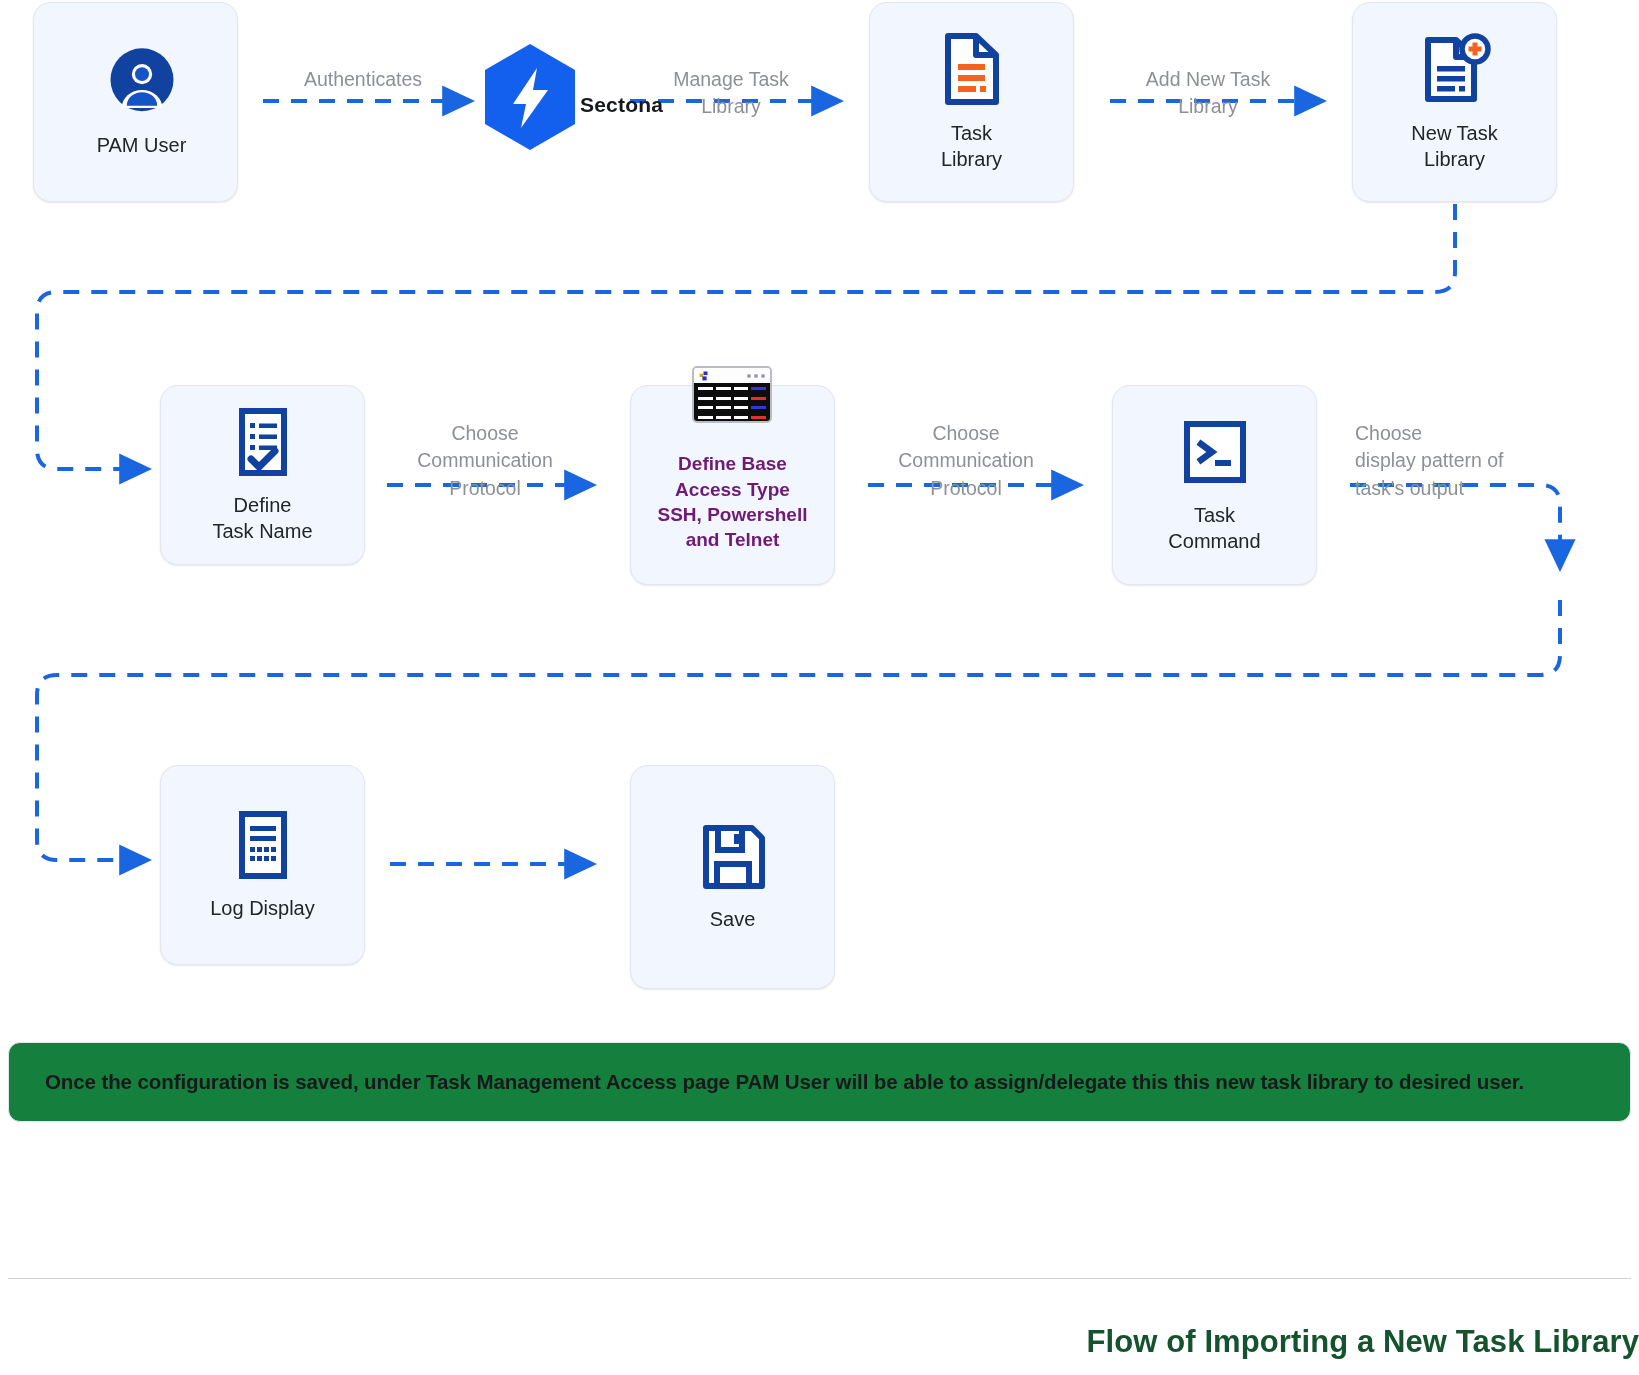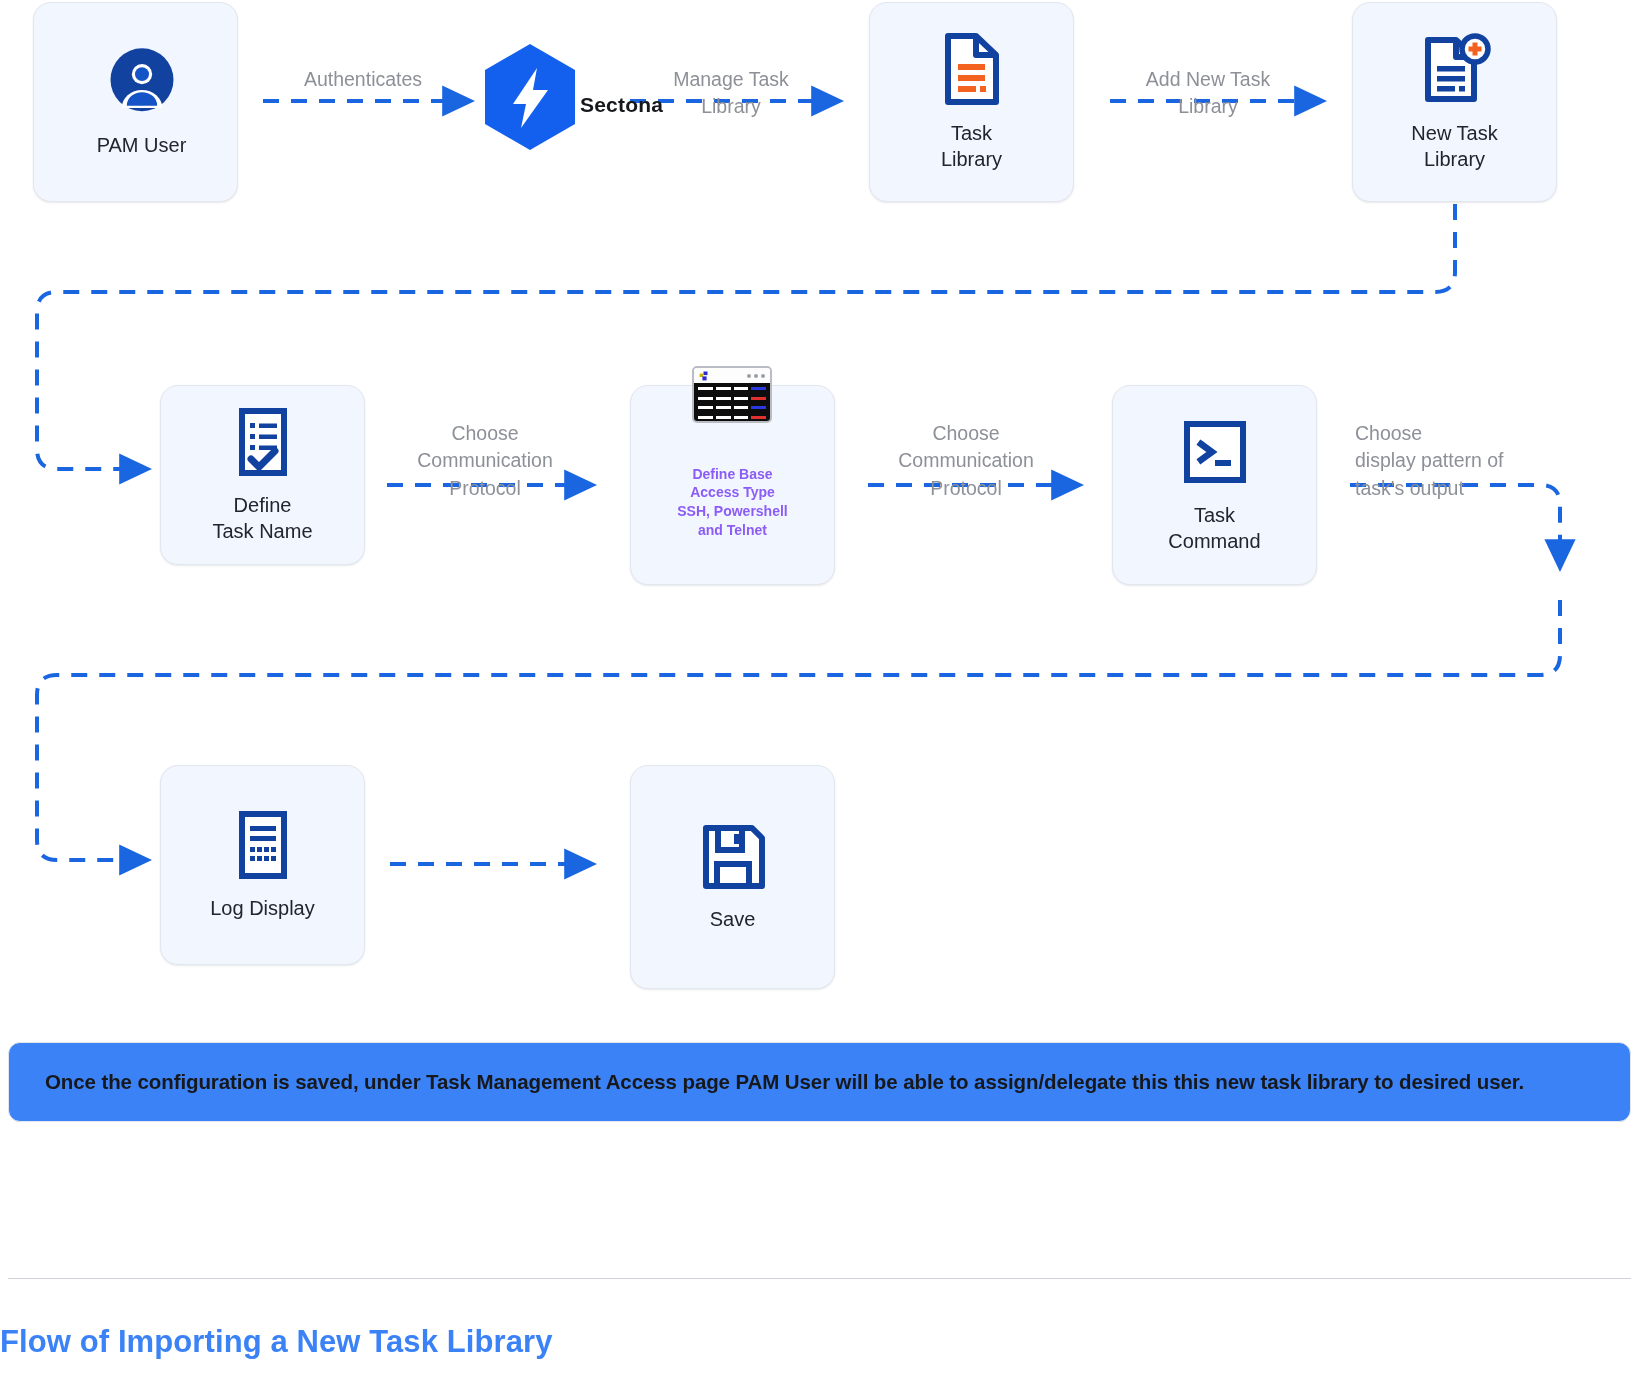--- a/index.html
+++ b/index.html
@@ -30,23 +30,23 @@
   .node .glyph { display:flex; align-items:center; justify-content:center; }
   .node .cap {
     margin-top:14px;
     font-size:20px;
     line-height:1.32;
     color:#22262b;
     text-align:center;
     white-space:pre-line;
   }
   .node.accent .cap {
-    color:#8b5cf6;
+    color:#701a75;
     font-weight:700;
-    font-size:14px;
+    font-size:19px;
     line-height:1.34;
   }
 
   
   .logo-node {
     position:absolute;
     display:flex; flex-direction:row; align-items:center; justify-content:flex-start;
   }
   .logo-node .cap {
     margin-top:12px;
@@ -64,40 +64,40 @@
     line-height:1.42;
     text-align:center;
     white-space:pre-line;
     font-weight:400;
   }
   .elabel.left { text-align:left; }
 
   
   .note {
     position:absolute;
-    background:#3b82f6;
+    background:#15803d;
     border:1px solid #e2e6ef;
     border-radius:12px;
     display:flex; align-items:center;
     padding:0 36px;
   }
   .note span {
     font-size:20.5px;
     font-weight:700;
     color:#16181c;
     letter-spacing:-.1px;
   }
 
   .divider { position:absolute; background:#cfd2d6; height:1px; }
 
   .title {
     position:absolute;
     width:100%;
-    text-align:left;
-    color:#3b82f6;
+    text-align:right;
+    color:#14532d;
     font-size:31px;
     font-weight:700;
     letter-spacing:.1px;
   }
 
   
   .termwin {
     position:absolute;
     width:80px; height:57px;
     background:#ffffff;

